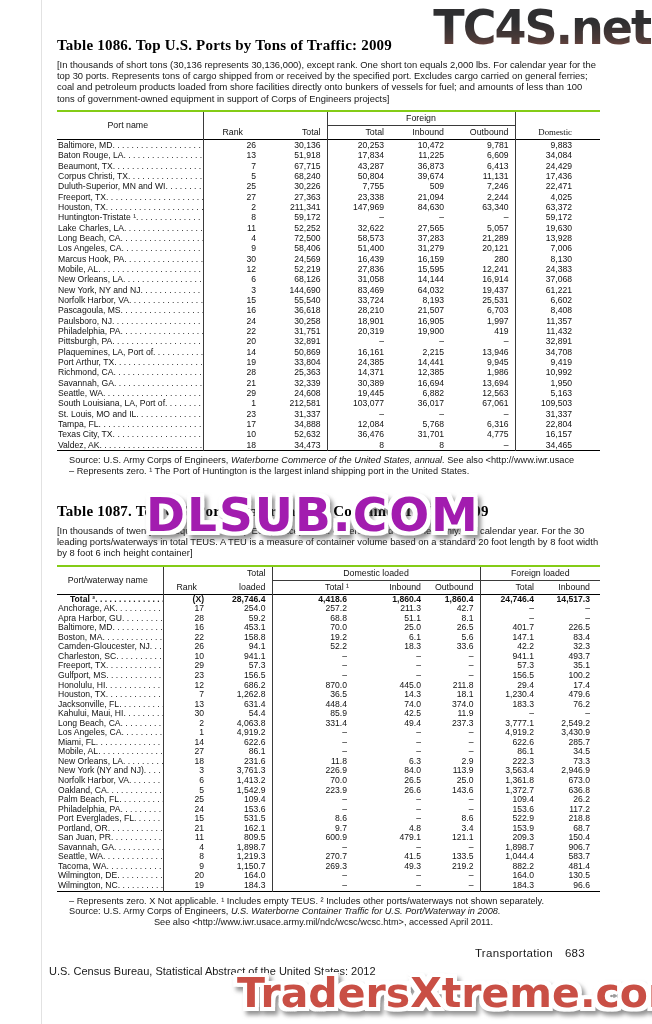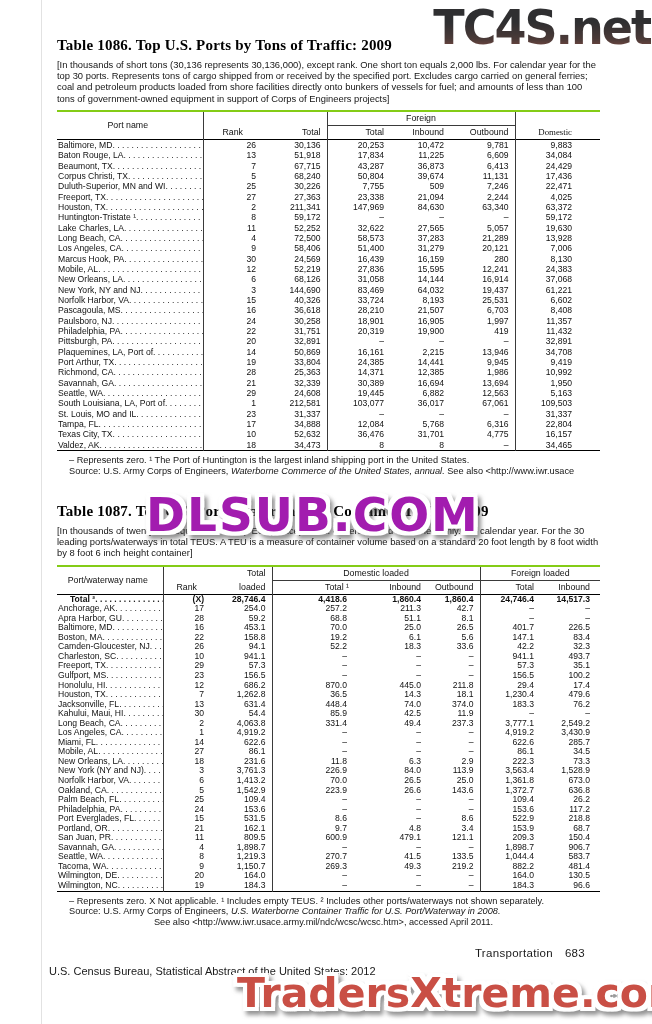--- a/index.html
+++ b/index.html
@@ -328,21 +328,21 @@
             <td class="num">61,221</td>
           </tr>
           <tr>
             <td class="name">
               <div class="cellflex">
                 <span class="nm">Norfolk Harbor, VA</span>
                 <span class="dots"> . . . . . . . . . . . . . . . . . . . . . . . . . . . . . . . . . . . . . . . . . . . . . . . . . . . . . . . . . . . .</span>
               </div>
             </td>
             <td class="num">15</td>
-            <td class="num">40,326</td>
+            <td class="num">55,540</td>
             <td class="num">33,724</td>
             <td class="num">8,193</td>
             <td class="num">25,531</td>
             <td class="num">6,602</td>
           </tr>
           <tr>
             <td class="name">
               <div class="cellflex">
                 <span class="nm">Pascagoula, MS</span>
                 <span class="dots"> . . . . . . . . . . . . . . . . . . . . . . . . . . . . . . . . . . . . . . . . . . . . . . . . . . . . . . . . . . . .</span>
@@ -534,22 +534,22 @@
             <td class="num">34,473</td>
             <td class="num">8</td>
             <td class="num">8</td>
             <td class="num">–</td>
             <td class="num">34,465</td>
           </tr>
         </tbody>
     </table>
 
     <div class="fnblock">
+      <p class="fn ind"><span>Source: U.S. Army Corps of Engineers, </span><span class="it">Waterborne Commerce of the United States, annual.</span><span> See also &lt;http://www.iwr.usace</span></p>
       <p class="fn ind">– Represents zero. ¹ The Port of Huntington is the largest inland shipping port in the United States.</p>
-      <p class="fn ind"><span>Source: U.S. Army Corps of Engineers, </span><span class="it">Waterborne Commerce of the United States, annual.</span><span> See also &lt;http://www.iwr.usace</span></p>
     </div>
   </section>
 
   <section class="sec sec87">
     <h1 class="tbl-title">Table 1087. Top U.S. Ports/Waterways by Container Traffic: 2009</h1>
     <p class="tbl-intro">[In thousands of twenty-foot equivalent units (TEUS), except rank. Covers loaded containers only. For calendar year. For the 30 leading ports/waterways in total TEUS. A TEU is a measure of container volume based on a standard 20 foot length by 8 foot width by 8 foot 6 inch height container]</p>
 
     <table class="t87">
       <colgroup>
         <col style="width:106px">
@@ -856,21 +856,21 @@
                 <span class="nm">New York (NY and NJ)</span>
                 <span class="dots"> . . . . . . . . . . . . . . . . . . . . . . . . . . . . . . . . . . . . . . . . . . . . . . . . . . . . . . . . . . . .</span>
               </div>
             </td>
             <td class="num">3</td>
             <td class="num">3,761.3</td>
             <td class="num">226.9</td>
             <td class="num">84.0</td>
             <td class="num">113.9</td>
             <td class="num">3,563.4</td>
-            <td class="num">1,528.9</td>
+            <td class="num">2,946.9</td>
           </tr>
           <tr>
             <td class="name">
               <div class="cellflex">
                 <span class="nm">Norfolk Harbor, VA</span>
                 <span class="dots"> . . . . . . . . . . . . . . . . . . . . . . . . . . . . . . . . . . . . . . . . . . . . . . . . . . . . . . . . . . . .</span>
               </div>
             </td>
             <td class="num">6</td>
             <td class="num">1,413.2</td>

